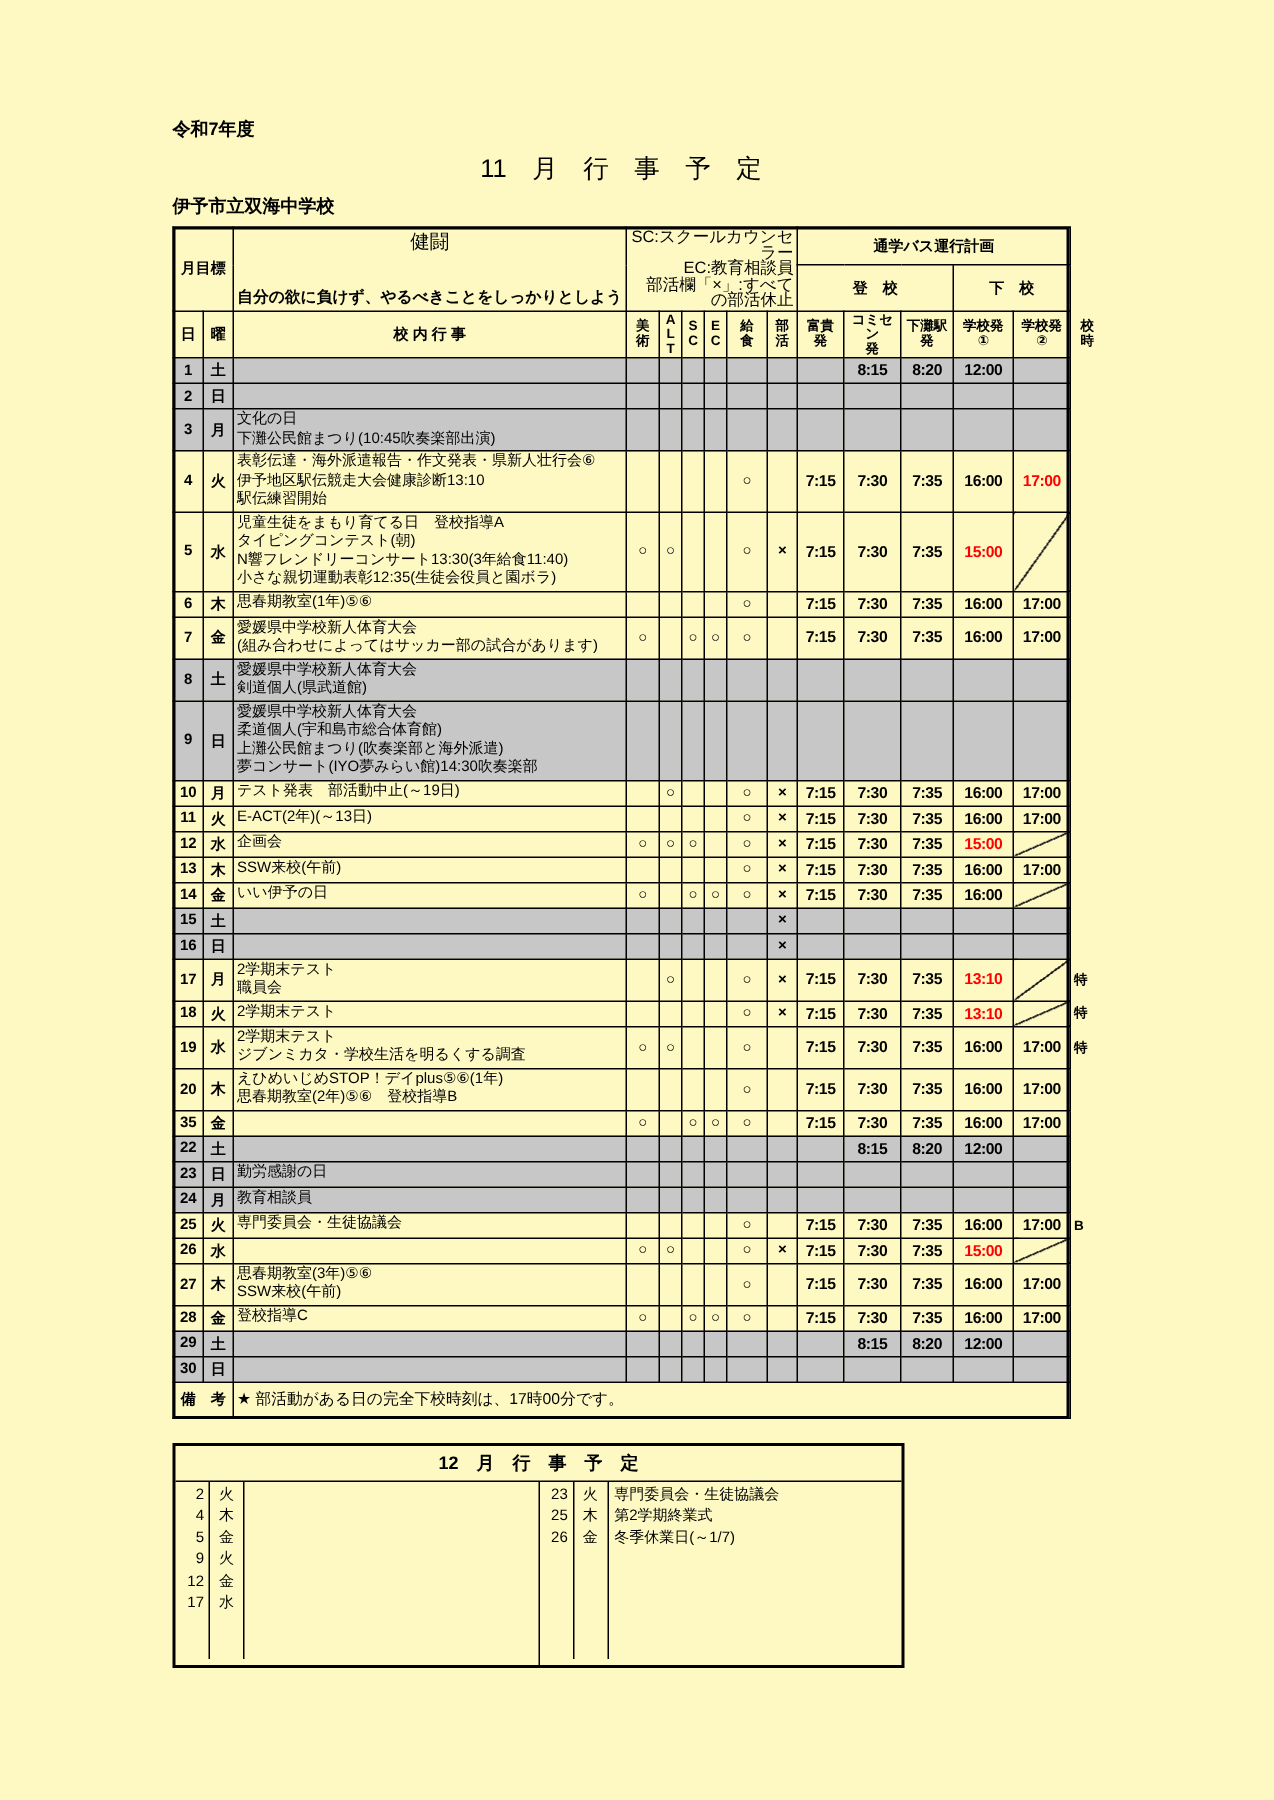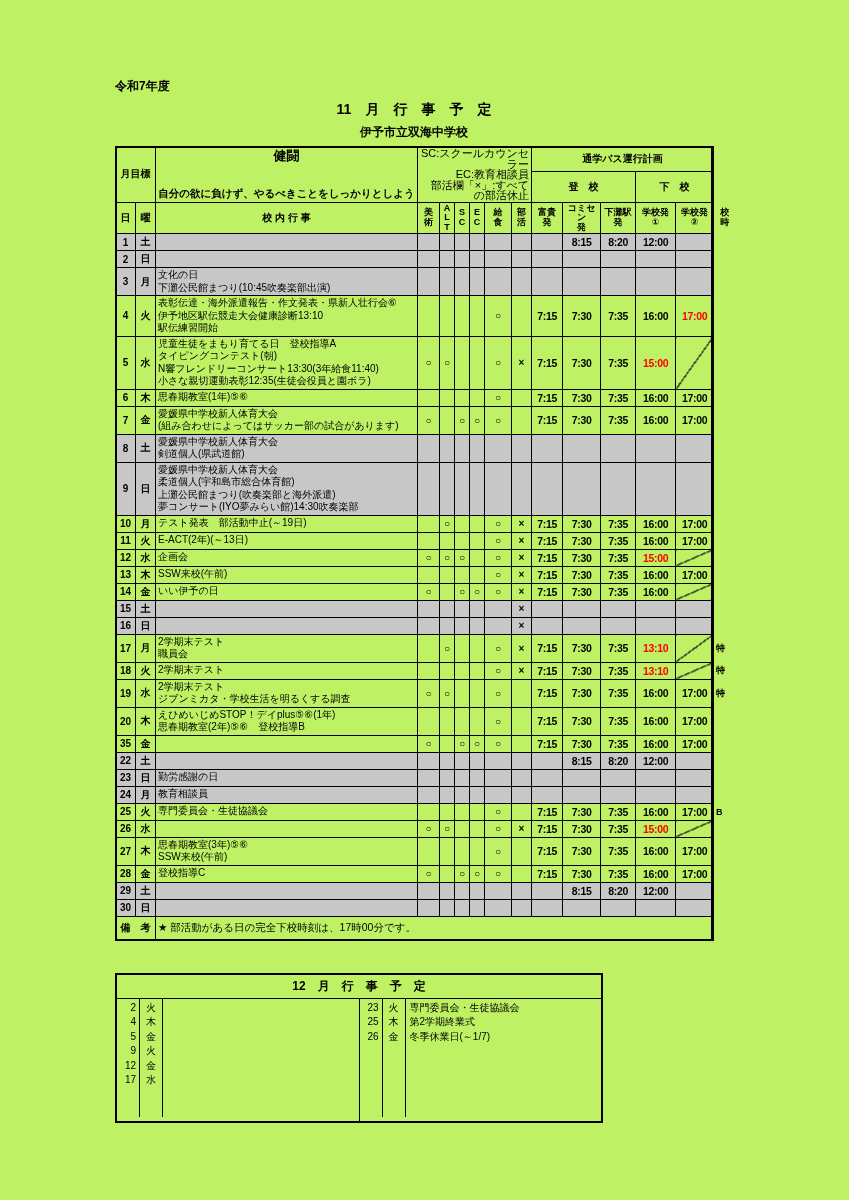--- a/index.html
+++ b/index.html
@@ -1,39 +1,39 @@
 <!DOCTYPE html>
 <html><head>
 <meta charset="utf-8">
 <style>
   html,body { margin:0; padding:0; background:#ffffff; }
   .page {
-    position:relative; width:849px; height:1200px; background:#bef264;
+    position:relative; width:849px; height:1200px; background:#fef9c3;
     font-family:"Liberation Sans","DejaVu Sans",sans-serif; color:#000;
     overflow:hidden;
   }
   .content { position:absolute; left:115px; top:78px; width:622px; }
 
   .fiscal-year { font-size:12px; font-weight:bold; }
-  .main-title  { width:598px; text-align:center; font-size:14px; font-weight:bold; margin-top:6px; }
-  .school-name { width:598px; text-align:center; font-size:12px; font-weight:bold; margin-top:5px;font-family:Liberation Mono, monospace; }
+  .main-title  { width:598px; text-align:center; font-size:17px; font-weight:normal; margin-top:6px; }
+  .school-name { width:598px; text-align:left; font-size:12px; font-weight:bold; margin-top:5px;font-family:Liberation Mono, monospace; }
 
   .tbl-wrap { position:relative; width:620px; margin-top:5px; }
   .tbl-wrap::after{
     content:""; position:absolute; left:0; top:0; width:598px; height:100%;
     border:2px solid #000; box-sizing:border-box; pointer-events:none;
   }
   table.sched { border-collapse:collapse; table-layout:fixed; width:620px; }
   table.sched th, table.sched td { border:1px solid #000; padding:1px 2px; vertical-align:middle; box-sizing:border-box; }
   .no-b { border:none !important; background:transparent !important; }
 
   .hh { font-weight:bold; font-size:10px; text-align:center; }
   .bus-title { font-size:10px; height:20px; }
   .goal { text-align:center; }
-  .goal-title { font-size:13px; font-weight:bold; line-height:15px; }
+  .goal-title { font-size:13px; font-weight:normal; line-height:15px; }
   .goal-text  { font-size:10.5px; font-weight:bold; line-height:13px;margin-top:24px; }
   .notes { font-size:11px; font-weight:normal; text-align:right; line-height:10.5px; white-space:pre-line; padding:2px 3px; }
   .colhead { white-space:pre-line; font-size:9px; font-weight:bold; line-height:9.5px; text-align:center; padding:2px 0; height:30px; }
   tr.hr2 > th { height:24px; }
 
   .c { text-align:center; }
   td.day, td.wd { font-weight:bold; font-size:10px; }
   td.ev { text-align:left; white-space:pre-line; font-size:10px; line-height:12.5px; padding:2px 4px; }
   td.mark { font-size:10px; font-weight:bold; }
   td.bus { font-size:10.5px; font-weight:bold; letter-spacing:-0.3px; }
@@ -42,21 +42,21 @@
   tr.holiday td.no-b { background:transparent; }
   td.diag {
     background-image:linear-gradient(to bottom right,
       transparent calc(50% - 0.6px), #1a1a1a calc(50% - 0.6px),
       #1a1a1a calc(50% + 0.6px), transparent calc(50% + 0.6px));
   }
   td.red { color:#ff0000; }
   .remarks-label { font-size:10px; height:24px; }
   .remarks-text  { font-size:10.5px; text-align:left; padding-left:10px; }
 
-  .dec { width:488px; border:2px solid #000; margin-top:32px; box-sizing:border-box; }
+  .dec { width:488px; border:2px solid #000; margin-top:16px; box-sizing:border-box; }
   .dec-title { border-bottom:1.5px solid #000; text-align:center; font-weight:bold; font-size:12px; padding:3px 0; }
   .dec-body { display:flex; min-height:116px; }
   .dec-half { display:flex; flex:1; padding-bottom:4px; }
   .dec-half.right { border-left:1px solid #000; }
   .dec-col { padding-top:2px; }
   .dec-col-day  { width:23px; border-right:1px solid #000; text-align:right; padding-right:3px; box-sizing:border-box; }
   .dec-col-wd   { width:22px; border-right:1px solid #000; text-align:center; }
   .dec-col-text { flex:1; padding-left:4px; }
   .dec-line { height:14.5px; line-height:14.5px; font-size:10px; white-space:nowrap; overflow:visible; }
 </style>

